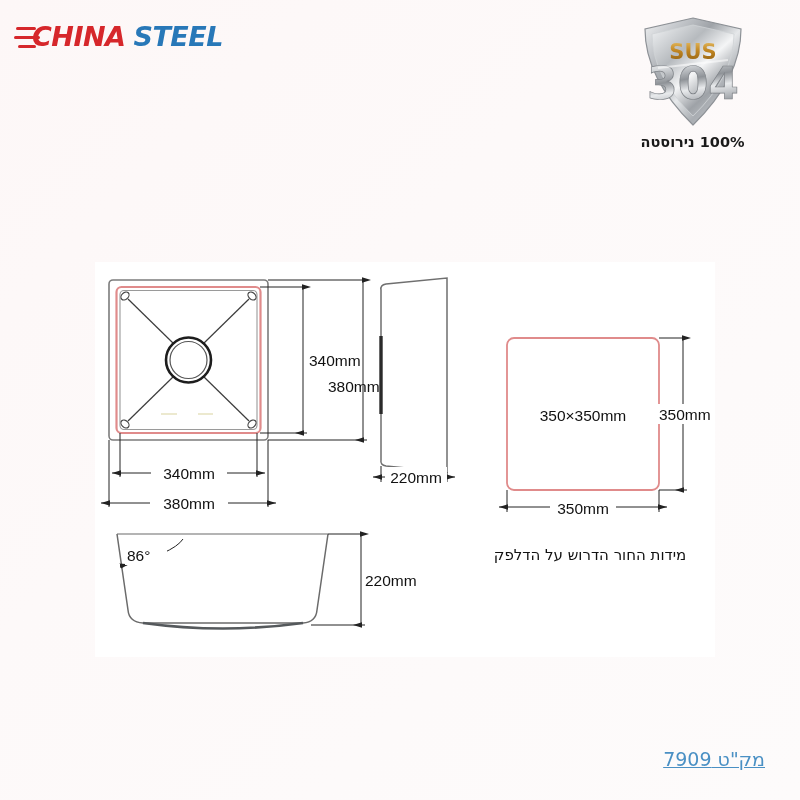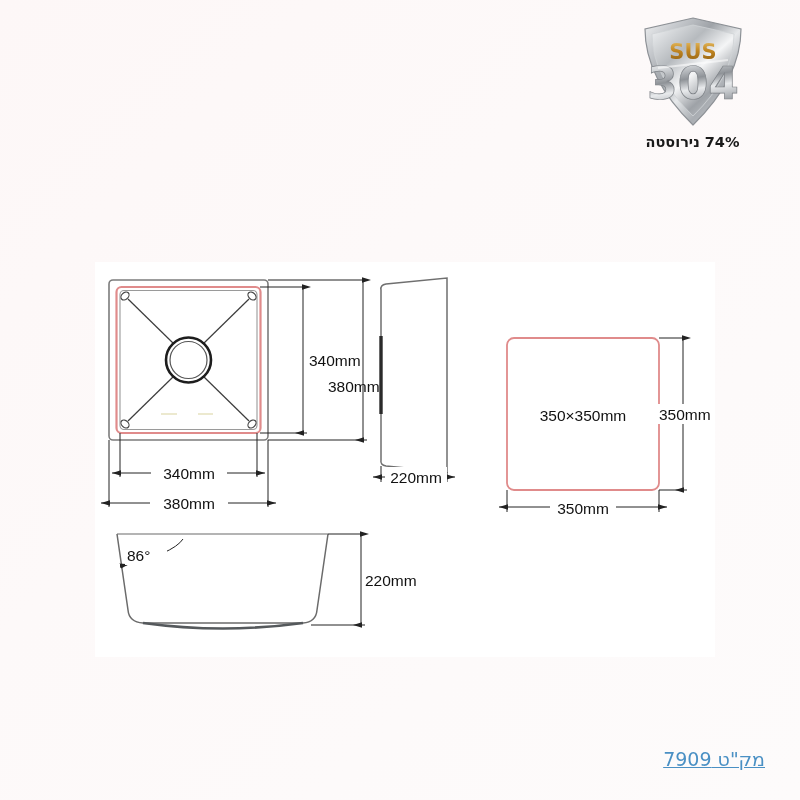--- a/index.html
+++ b/index.html
@@ -128,20 +128,26 @@
     font-family: "Liberation Sans", sans-serif;
     font-size: 15.5px;
     fill: #111111;
   }
 </style>
 </head>
 <body>
 
 <div id="page">
 
+  <div id="brand-logo">
+    <div class="speed-line" style="left:2px;  top:9px;  width:20px; background:#d6272b;"></div>
+    <div class="speed-line" style="left:0px;  top:18px; width:26px; background:#d6272b;"></div>
+    <div class="speed-line" style="left:4px;  top:27px; width:18px; background:#d6272b;"></div>
+    <div class="logo-text"><span class="word-china">CHINA</span><span class="word-steel">STEEL</span></div>
+  </div>
 
   <div id="sus-badge">
     <svg id="badge-shield" viewBox="0 0 106 112">
       <defs>
         <linearGradient id="shieldGrad" x1="0" y1="0" x2="1" y2="1">
           <stop offset="0%" stop-color="#f2f3f4"></stop>
           <stop offset="18%" stop-color="#c9ccd0"></stop>
           <stop offset="38%" stop-color="#9fa3a8"></stop>
           <stop offset="55%" stop-color="#e6e8ea"></stop>
           <stop offset="72%" stop-color="#a9adb2"></stop>
@@ -166,21 +172,21 @@
           <stop offset="45%" stop-color="#c08521"></stop>
           <stop offset="100%" stop-color="#8c5d12"></stop>
         </linearGradient>
       </defs>
       <path d="M53 2 L101 13 Q101 62 53 109 Q5 62 5 13 Z" fill="url(#shieldGrad)" stroke="#8d9196" stroke-width="1.2"></path>
       <path d="M53 9 L94 18 Q94 60 53 100 Q12 60 12 18 Z" fill="url(#shieldInner)" stroke="#cfd3d6" stroke-width="0.8"></path>
       <text x="53" y="43" text-anchor="middle" font-family="DejaVu Sans, sans-serif" font-size="21" font-weight="bold" fill="url(#susGrad)">SUS</text>
       <text x="53" y="83" text-anchor="middle" font-family="DejaVu Sans, sans-serif" font-size="44" font-weight="bold" fill="url(#numGrad)" stroke="#7e8287" stroke-width="0.7">304</text>
       <path d="M18 52 L88 44" stroke="#ffffff" stroke-width="2" opacity="0.55"></path>
     </svg>
-    <div id="badge-caption">74% נירוסטה</div>
+    <div id="badge-caption">100% נירוסטה</div>
   </div>
 
   <div id="drawing-panel">
     <svg id="drawing-svg" width="620" height="395" viewBox="0 0 620 395">
       <defs>
         <marker id="arrL" markerWidth="9" markerHeight="9" refX="8" refY="4.5" orient="auto">
           <path d="M9,4.5 L0,4.5" stroke="#222" stroke-width="1"></path>
           <path d="M9,1.8 L0,4.5 L9,7.2 Z" fill="#222"></path>
         </marker>
         <marker id="arrR" markerWidth="9" markerHeight="9" refX="1" refY="4.5" orient="auto">
@@ -301,16 +307,17 @@
           <line x1="233" y1="272" x2="270" y2="272"></line>
           <line x1="216" y1="363" x2="270" y2="363"></line>
           <line x1="266" y1="272" x2="266" y2="363" marker-start="url(#arrUp)" marker-end="url(#arrDn)"></line>
         </g>
         <rect x="268" y="308" width="64" height="20" fill="#ffffff"></rect>
         <text class="dim-label" x="270" y="324">220mm</text>
       </g>
     </svg>
   </div>
 
+  <div id="cutout-caption">מידות החור הדרוש על הדלפק</div>
 
   <div id="sku-link">מק"ט 7909</div>
 
 </div>
 
 </body></html>

